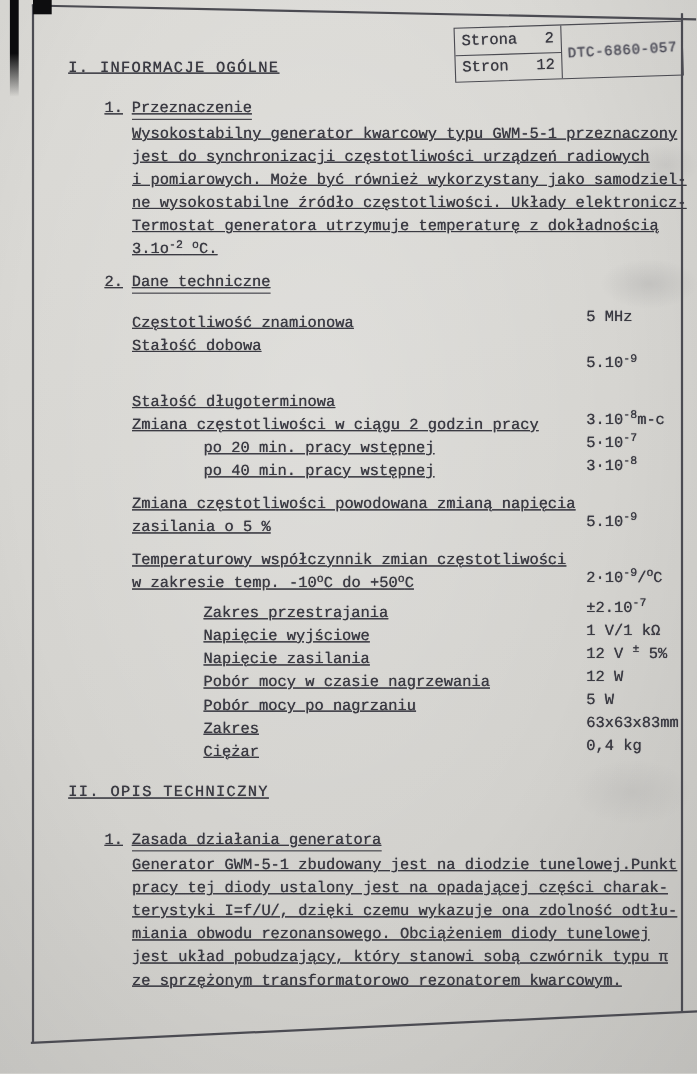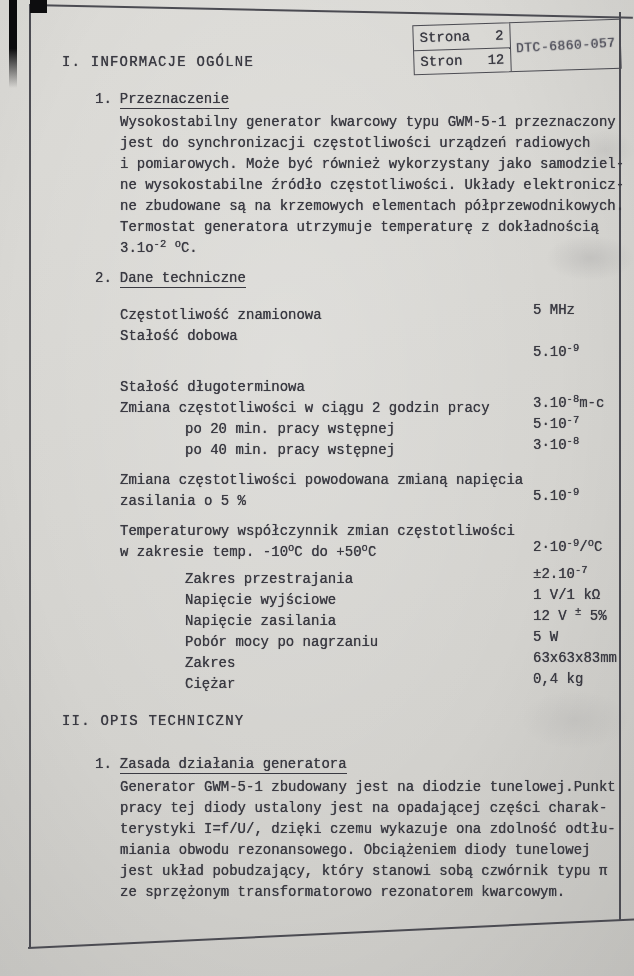--- a/index.html
+++ b/index.html
@@ -37,21 +37,21 @@
     text-shadow:0 0 0.7px rgba(45,45,55,0.85);}
   .hbox-left{width:96px;border-right:1.6px solid #4b4b52;display:flex;flex-direction:column;}
   .hbox-row{flex:1;display:flex;justify-content:space-between;align-items:center;padding:0 6px;}
   .hbox-row.second{border-top:1.6px solid #4b4b52;}
   .hbox-right{flex:1;display:flex;align-items:center;justify-content:center;}
   .stamp{font-size:13px;letter-spacing:0.5px;color:#4d4d58;transform:rotate(-1.5deg);
     text-shadow:0 0 1px rgba(70,70,85,0.9);filter:blur(0.2px);white-space:nowrap;}
 
   
   .content{position:absolute;left:62px;top:52px;width:560px;
-    text-shadow:0 0 0.7px rgba(42,42,52,0.9);}
+    text-shadow:0 0 0.7px rgba(42,42,52,0.9);text-decoration:underline;}
   .sec-head{letter-spacing:1.2px;white-space:nowrap;margin-bottom:16px;line-height:21px;}
   .sec-head.s2{margin-top:16px;margin-bottom:0;}
   .sub-head{margin-left:33px;line-height:21px;white-space:nowrap;}
   .sub-head .num{margin-right:8px;}
   .u{border-bottom:1.4px solid #3a3a42;padding-bottom:1px;}
   .para{margin-left:58px;margin-top:2px;line-height:21px;}
   .para.p1{margin-bottom:8px;}
   .tline{white-space:nowrap;}
   .sup{font-size:10.5px;position:relative;top:-5px;letter-spacing:0;}
   .specs{margin-top:16px;}
@@ -100,21 +100,20 @@
   <div class="sec-head">I. INFORMACJE OGÓLNE</div>
 
   <div class="sub-head">
     <span class="num">1.</span><span class="u">Przeznaczenie</span>
   </div>
   <div class="para p1">
       <div class="tline">Wysokostabilny generator kwarcowy typu GWM-5-1 przeznaczony</div>
       <div class="tline">jest do synchronizacji częstotliwości urządzeń radiowych</div>
       <div class="tline">i pomiarowych. Może być również wykorzystany jako samodziel-</div>
       <div class="tline">ne wysokostabilne źródło częstotliwości. Układy elektronicz-</div>
-      <div class="tline">ne zbudowane są na krzemowych elementach półprzewodnikowych.</div>
       <div class="tline">Termostat generatora utrzymuje temperaturę z dokładnością</div>
       <div class="tline">3.1o<span class="sup">-2</span> <span class="sup">o</span>C.</div>
     </div>
 
   <div class="sub-head dt">
     <span class="num">2.</span><span class="u">Dane techniczne</span>
   </div>
   <div class="specs">
       <div class="spec-row ind0"><span class="spec-label">Częstotliwość znamionowa</span><span class="spec-value">5 MHz</span></div>
       <div class="spec-row ind0"><span class="spec-label">Stałość dobowa</span></div>
@@ -123,20 +122,21 @@
       <div class="spec-row ind0"><span class="spec-label">Zmiana częstotliwości w ciągu 2 godzin pracy</span><span class="spec-value">3.10<span class="sup">-8</span>m-c</span></div>
       <div class="spec-row ind1"><span class="spec-label">po 20 min. pracy wstępnej</span><span class="spec-value">5·10<span class="sup">-7</span></span></div>
       <div class="spec-row ind1"><span class="spec-label">po 40 min. pracy wstępnej</span><span class="spec-value">3·10<span class="sup">-8</span></span></div>
       <div class="spec-row ind0 gap-lg"><span class="spec-label">Zmiana częstotliwości powodowana zmianą napięcia</span></div>
       <div class="spec-row ind0"><span class="spec-label">zasilania o 5 %</span><span class="spec-value">5.10<span class="sup">-9</span></span></div>
       <div class="spec-row ind0 gap-lg"><span class="spec-label">Temperaturowy współczynnik zmian częstotliwości</span></div>
       <div class="spec-row ind0"><span class="spec-label">w zakresie temp. -10<span class="sup">o</span>C do +50<span class="sup">o</span>C</span><span class="spec-value">2·10<span class="sup">-9</span>/<span class="sup">o</span>C</span></div>
       <div class="spec-row ind1 gap-sm"><span class="spec-label">Zakres przestrajania</span><span class="spec-value">±2.10<span class="sup">-7</span></span></div>
       <div class="spec-row ind1"><span class="spec-label">Napięcie wyjściowe</span><span class="spec-value">1 V/1 kΩ</span></div>
       <div class="spec-row ind1"><span class="spec-label">Napięcie zasilania</span><span class="spec-value">12 V <span class="sup">±</span> 5%</span></div>
+      <div class="spec-row ind1"><span class="spec-label">Pobór mocy w czasie nagrzewania</span><span class="spec-value">12 W</span></div>
       <div class="spec-row ind1"><span class="spec-label">Pobór mocy po nagrzaniu</span><span class="spec-value">5 W</span></div>
       <div class="spec-row ind1"><span class="spec-label">Zakres</span><span class="spec-value">63x63x83mm</span></div>
       <div class="spec-row ind1"><span class="spec-label">Ciężar</span><span class="spec-value">0,4 kg</span></div>
     </div>
 
   <div class="sec-head s2">II. OPIS TECHNICZNY</div>
 
   <div class="sub-head z">
     <span class="num">1.</span><span class="u">Zasada działania generatora</span>
   </div>

